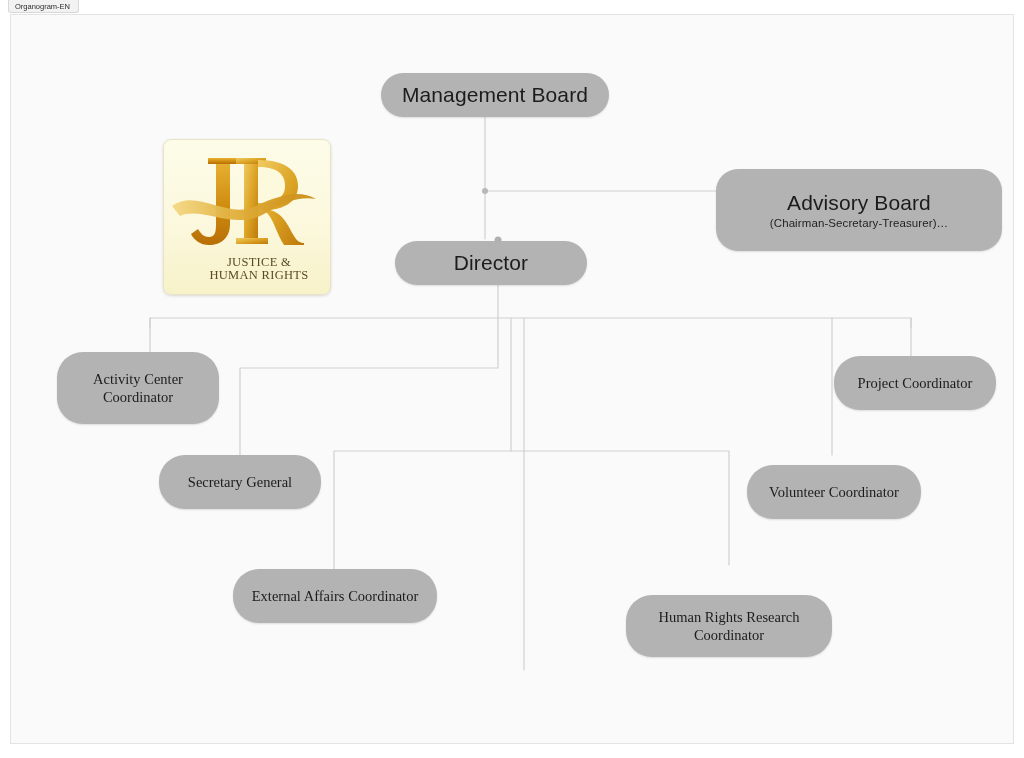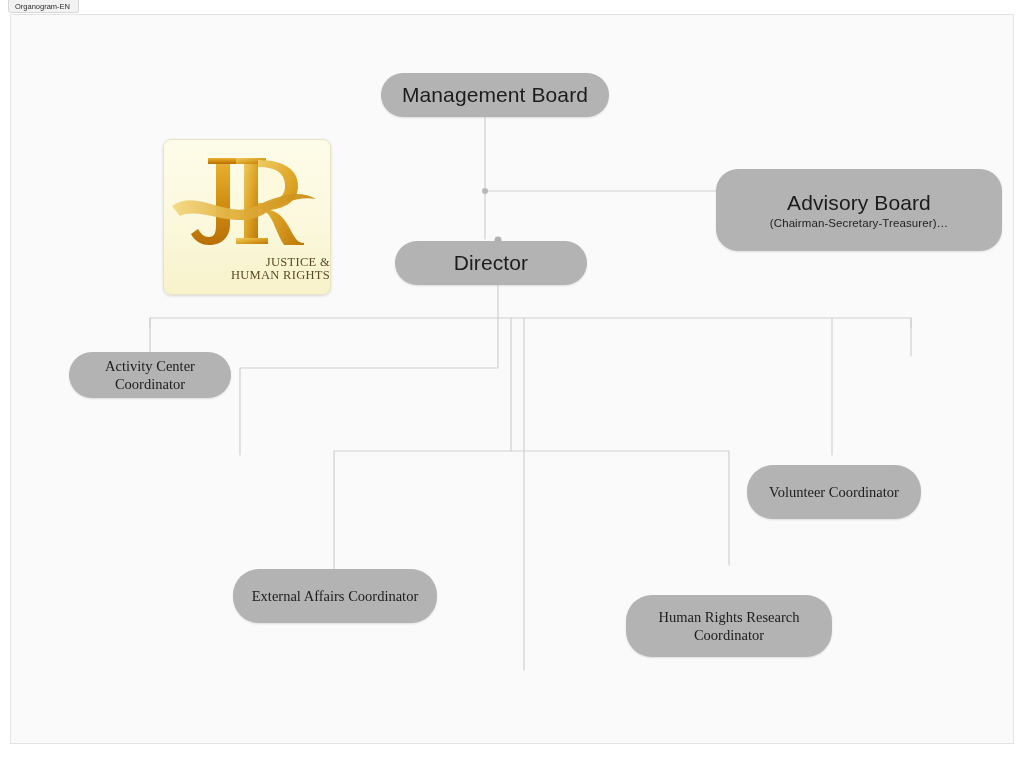--- a/index.html
+++ b/index.html
@@ -112,26 +112,27 @@
     border: 1px solid #e8e4c4;
     box-shadow: 0 1px 3px rgba(0,0,0,0.14);
     overflow: hidden;
   }
   #logo-mark { position: absolute; left: 0; top: 4px; width: 166px; height: 112px; }
   #logo-wordmark {
     position: absolute;
     left: 0;
     bottom: 12px;
     width: 166px;
-    text-align: right;
+    text-align: center;
     font-family: "Liberation Serif", serif;
     font-size: 12.5px;
     line-height: 13px;
     letter-spacing: 0.3px;
     color: #5a4a22;
+    padding-left: 12px;
   }
   #logo-wordmark span { display: block; }
 </style>
 </head>
 <body>
 
 <div id="tab-strip">
   <div id="doc-tab">Organogram-EN</div>
 </div>
 
@@ -211,25 +212,31 @@
   </div>
 
   <div class="node level-top" style="left:370px; top:58px; width:228px; height:44px;">
     <span class="label">Management Board</span>
   </div>
 
   <div class="node level-top" style="left:384px; top:226px; width:192px; height:44px;">
     <span class="label">Director</span>
   </div>
 
-  <div class="node level-coord" style="left:58px; top:337px; width:162px; height:46px;">
+  <div class="node level-coord" style="left:46px; top:337px; width:162px; height:72px;">
     <span class="label multiline">Activity Center<br>Coordinator</span>
   </div>
 
-
+  <div class="node level-coord" style="left:823px; top:341px; width:162px; height:54px;">
+    <span class="label">Project Coordinator</span>
+  </div>
+
+  <div class="node level-coord" style="left:148px; top:440px; width:162px; height:54px;">
+    <span class="label">Secretary  General</span>
+  </div>
 
   <div class="node level-coord" style="left:736px; top:450px; width:174px; height:54px;">
     <span class="label">Volunteer Coordinator</span>
   </div>
 
   <div class="node level-coord" style="left:222px; top:554px; width:204px; height:54px;">
     <span class="label">External Affairs Coordinator</span>
   </div>
 
   <div class="node level-coord" style="left:615px; top:580px; width:206px; height:62px;">

